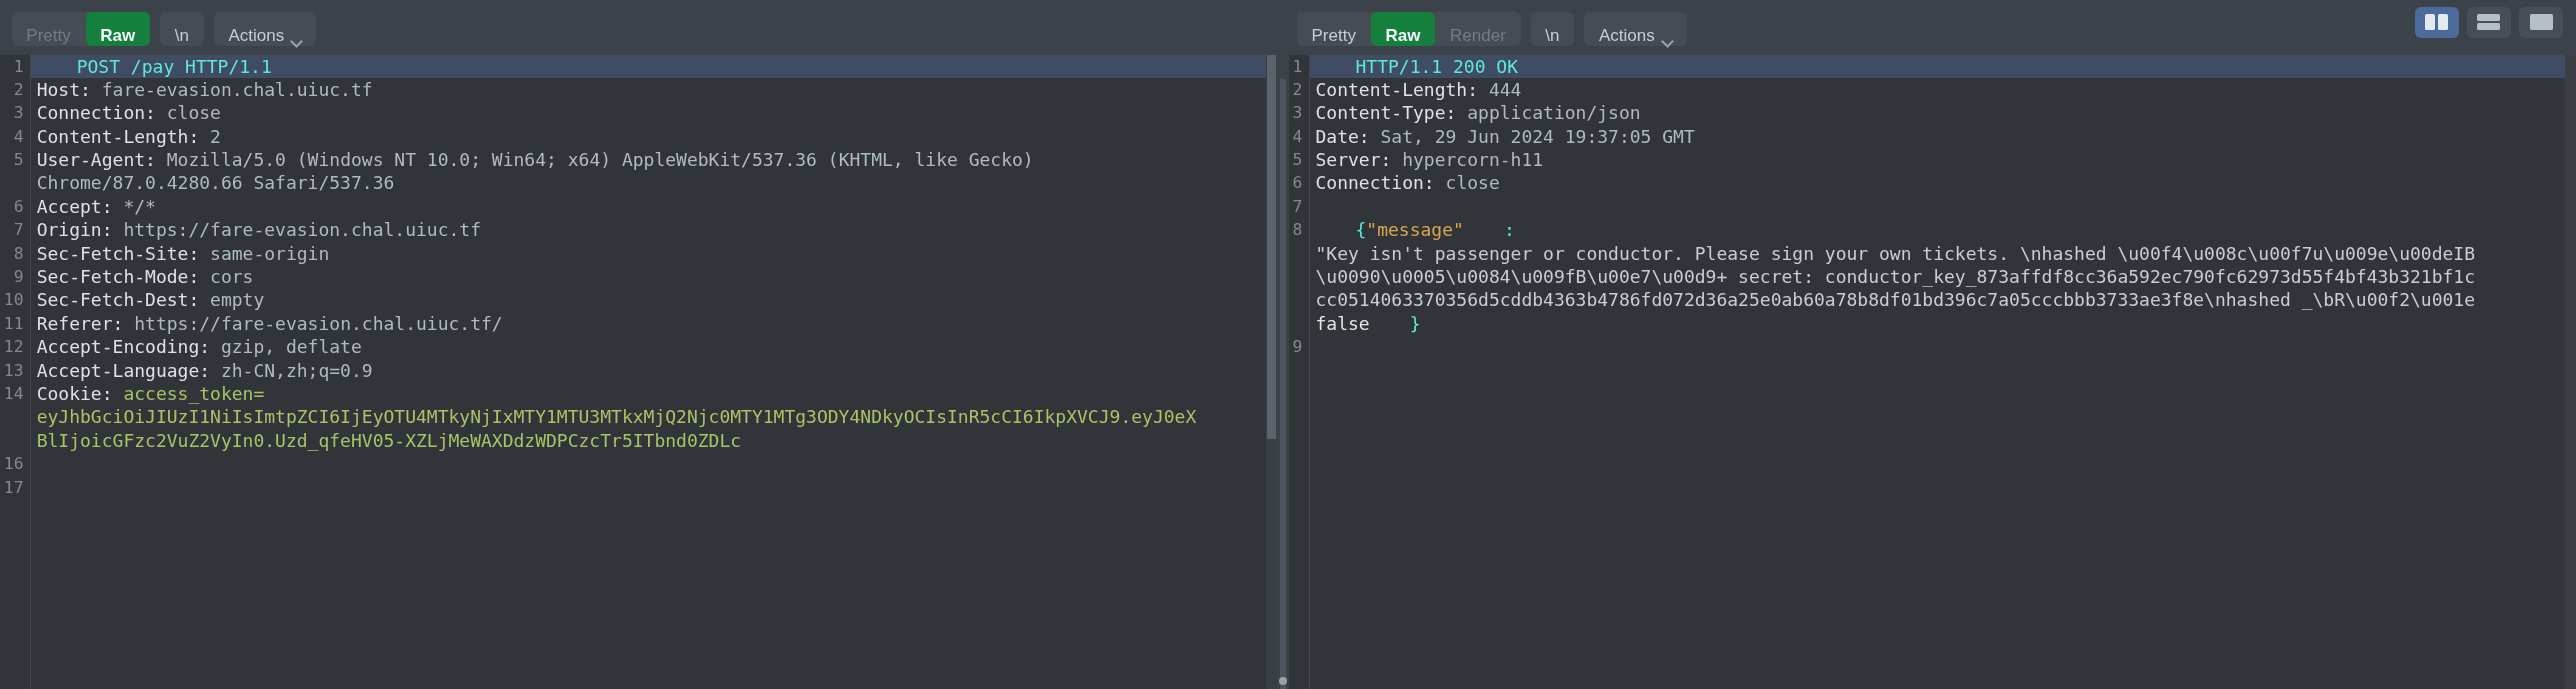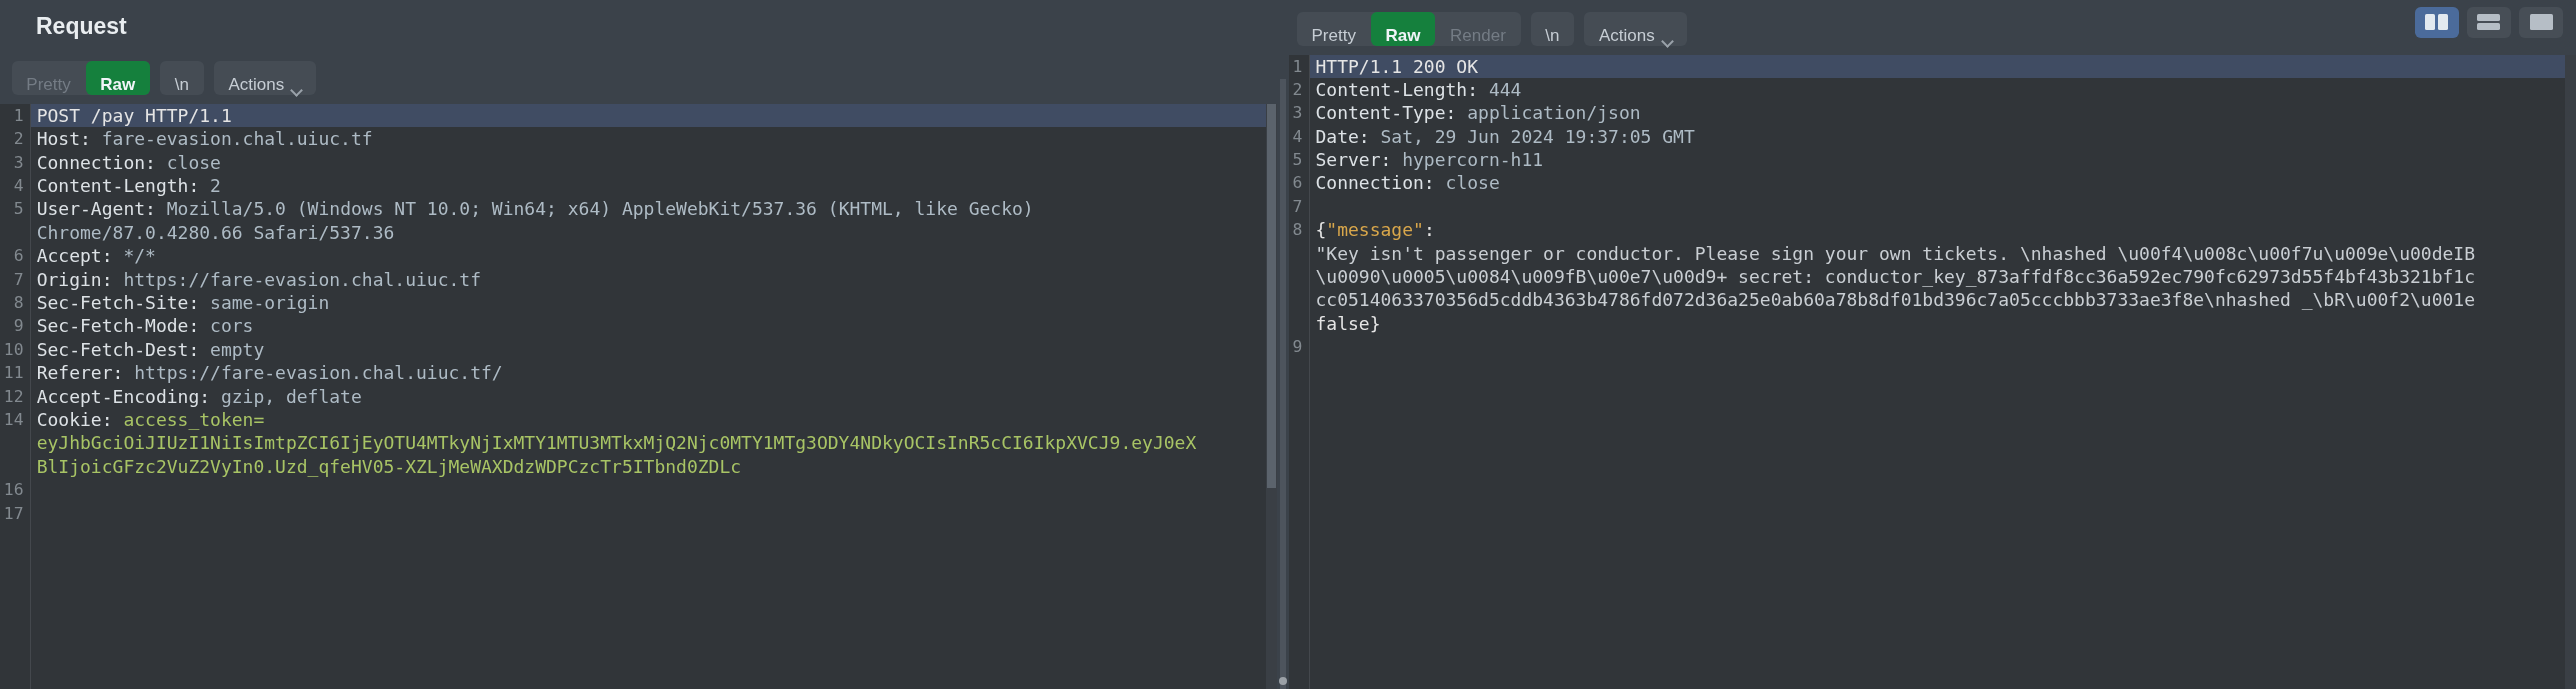--- a/index.html
+++ b/index.html
@@ -47,21 +47,21 @@
   }
   .rows-area { position: absolute; inset: 0 10.7px 0 0; }
   .code-row { display: flex; height: 23.4px; line-height: 23.4px; font-size: 18px; white-space: pre; }
   .line-num {
     flex: none; width: var(--gutw); padding-right: 7.4px; text-align: right;
     color: #82898f; font-size: 16.4px;
   }
   .code-line { flex: 1; padding-left: 5.7px; overflow: hidden; }
   .code-row.hl .code-line { background: #404c63; }
 
-  .c-plain { color: #e5e5e5; }
+  .c-plain { color: #5eead4; margin-left: 40px; }
   .c-name  { color: #dde2e6; }
   .c-val   { color: #aebbc5; }
   .c-tok   { color: #a8c465; }
   .c-key   { color: #d9a74b; }
   .c-str   { color: #c9ced3; }
   .c-bool  { color: #e5e5e5; }
 
   .vscroll { position: absolute; right: 0; top: 0; bottom: 0; width: 10.7px; background: #3a3f45; }
   .vthumb  { position: absolute; left: 0.8px; right: 0.8px; top: 0; height: 384px; background: #5b636c; }
 
@@ -82,21 +82,20 @@
   .layout-icon.rows { flex-direction: column; }
   .ico-part { flex: 1; background: #b6bec6; border-radius: 1.6px; }
   .layout-btn.selected .ico-part { background: #e2e9f0; }
 </style>
 </head>
 <body>
 
 <div class="app">
 
   <div class="panel panel-left">
-    <div class="panel-title">Request</div>
     <div class="tab-row">
         <div class="tab-group">
           <div class="tab cell disabled">
             <span>Pretty</span>
           </div>
           <div class="tab cell selected">
             <span>Raw</span>
           </div>
         </div>
         <div class="tab solo">
@@ -116,20 +115,21 @@
           <div class="code-row"><div class="line-num">4</div><div class="code-line"><span class="c-name">Content-Length:</span><span class="c-val"> 2</span></div></div>
           <div class="code-row"><div class="line-num">5</div><div class="code-line"><span class="c-name">User-Agent:</span><span class="c-val"> Mozilla/5.0 (Windows NT 10.0; Win64; x64) AppleWebKit/537.36 (KHTML, like Gecko)</span></div></div>
           <div class="code-row"><div class="line-num"></div><div class="code-line"><span class="c-val">Chrome/87.0.4280.66 Safari/537.36</span></div></div>
           <div class="code-row"><div class="line-num">6</div><div class="code-line"><span class="c-name">Accept:</span><span class="c-val"> */*</span></div></div>
           <div class="code-row"><div class="line-num">7</div><div class="code-line"><span class="c-name">Origin:</span><span class="c-val"> https://fare-evasion.chal.uiuc.tf</span></div></div>
           <div class="code-row"><div class="line-num">8</div><div class="code-line"><span class="c-name">Sec-Fetch-Site:</span><span class="c-val"> same-origin</span></div></div>
           <div class="code-row"><div class="line-num">9</div><div class="code-line"><span class="c-name">Sec-Fetch-Mode:</span><span class="c-val"> cors</span></div></div>
           <div class="code-row"><div class="line-num">10</div><div class="code-line"><span class="c-name">Sec-Fetch-Dest:</span><span class="c-val"> empty</span></div></div>
           <div class="code-row"><div class="line-num">11</div><div class="code-line"><span class="c-name">Referer:</span><span class="c-val"> https://fare-evasion.chal.uiuc.tf/</span></div></div>
           <div class="code-row"><div class="line-num">12</div><div class="code-line"><span class="c-name">Accept-Encoding:</span><span class="c-val"> gzip, deflate</span></div></div>
+          <div class="code-row"><div class="line-num">13</div><div class="code-line"><span class="c-name">Accept-Language:</span><span class="c-val"> zh-CN,zh;q=0.9</span></div></div>
           <div class="code-row"><div class="line-num">14</div><div class="code-line"><span class="c-name">Cookie:</span><span class="c-tok"> access_token=</span></div></div>
           <div class="code-row"><div class="line-num"></div><div class="code-line"><span class="c-tok">eyJhbGciOiJIUzI1NiIsImtpZCI6IjEyOTU4MTkyNjIxMTY1MTU3MTkxMjQ2Njc0MTY1MTg3ODY4NDkyOCIsInR5cCI6IkpXVCJ9.eyJ0eX</span></div></div>
           <div class="code-row"><div class="line-num"></div><div class="code-line"><span class="c-tok">BlIjoicGFzc2VuZ2VyIn0.Uzd_qfeHV05-XZLjMeWAXDdzWDPCzcTr5ITbnd0ZDLc</span></div></div>
           <div class="code-row"><div class="line-num">16</div><div class="code-line"></div></div>
           <div class="code-row"><div class="line-num">17</div><div class="code-line"></div></div>
         </div>
       <div class="vscroll">
         <div class="vthumb"></div>
       </div>
     </div>

